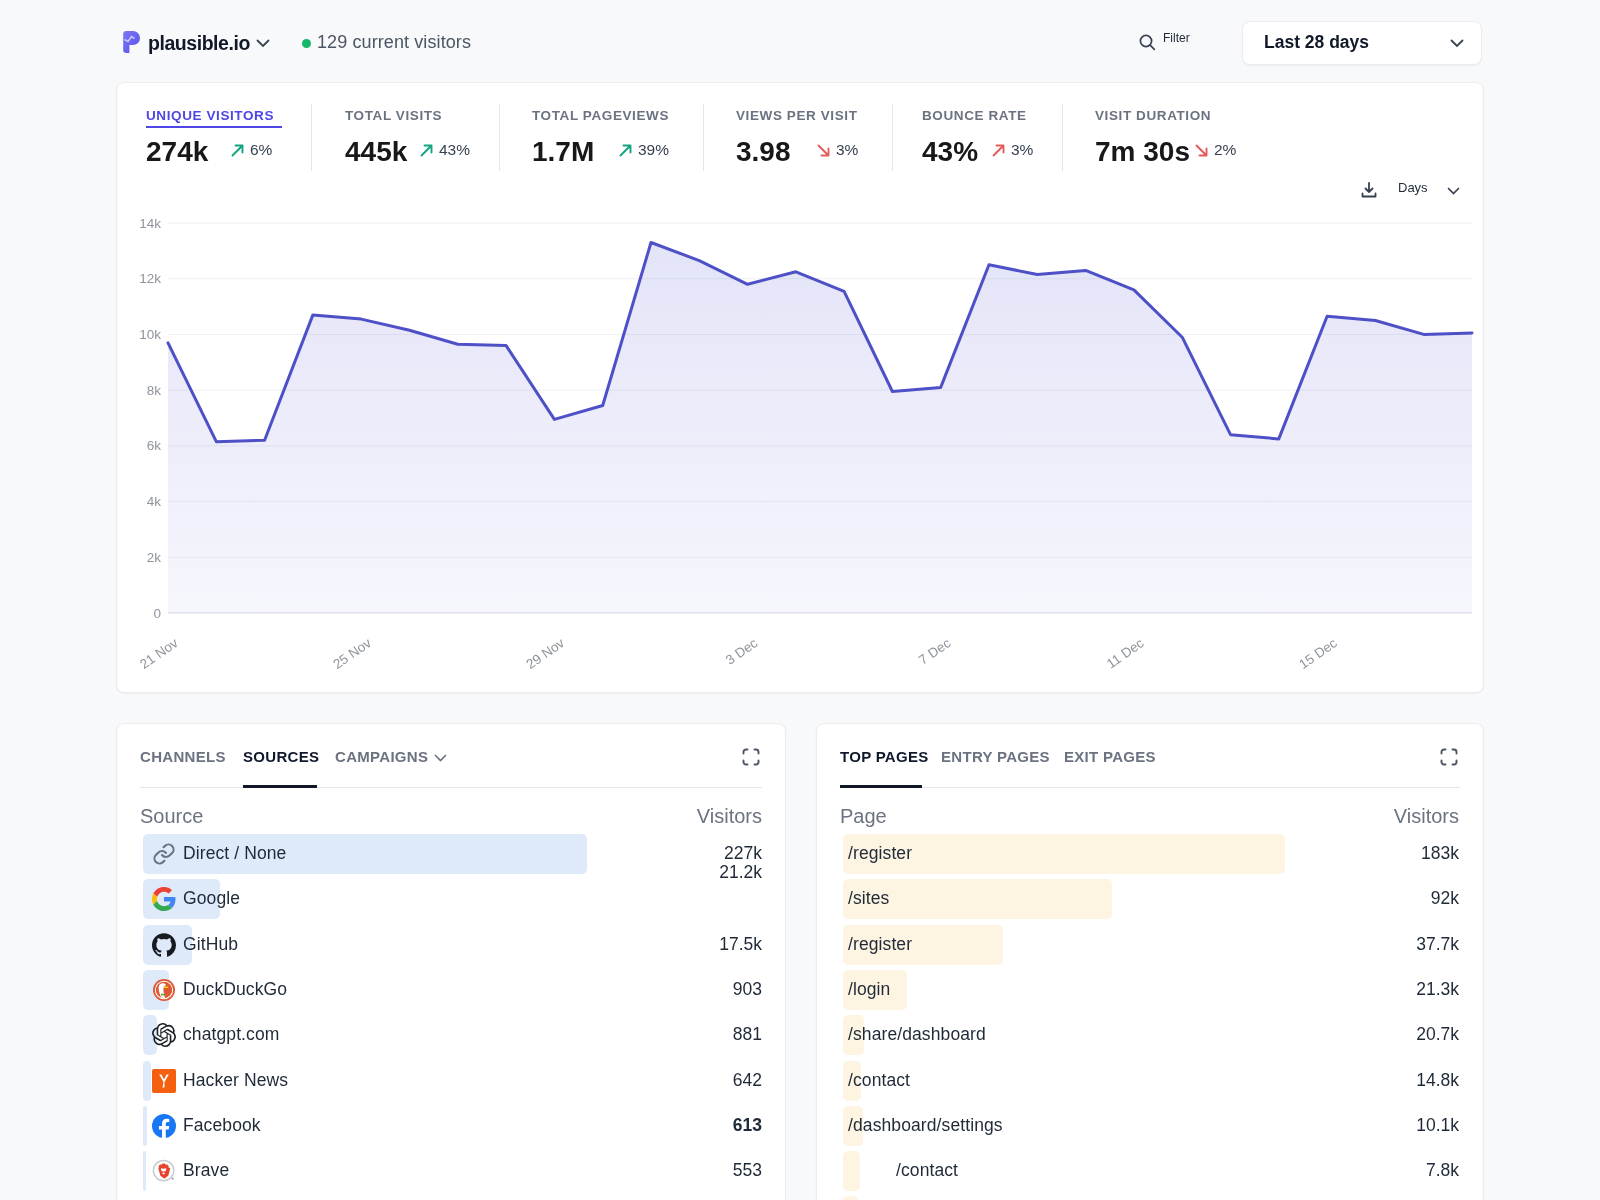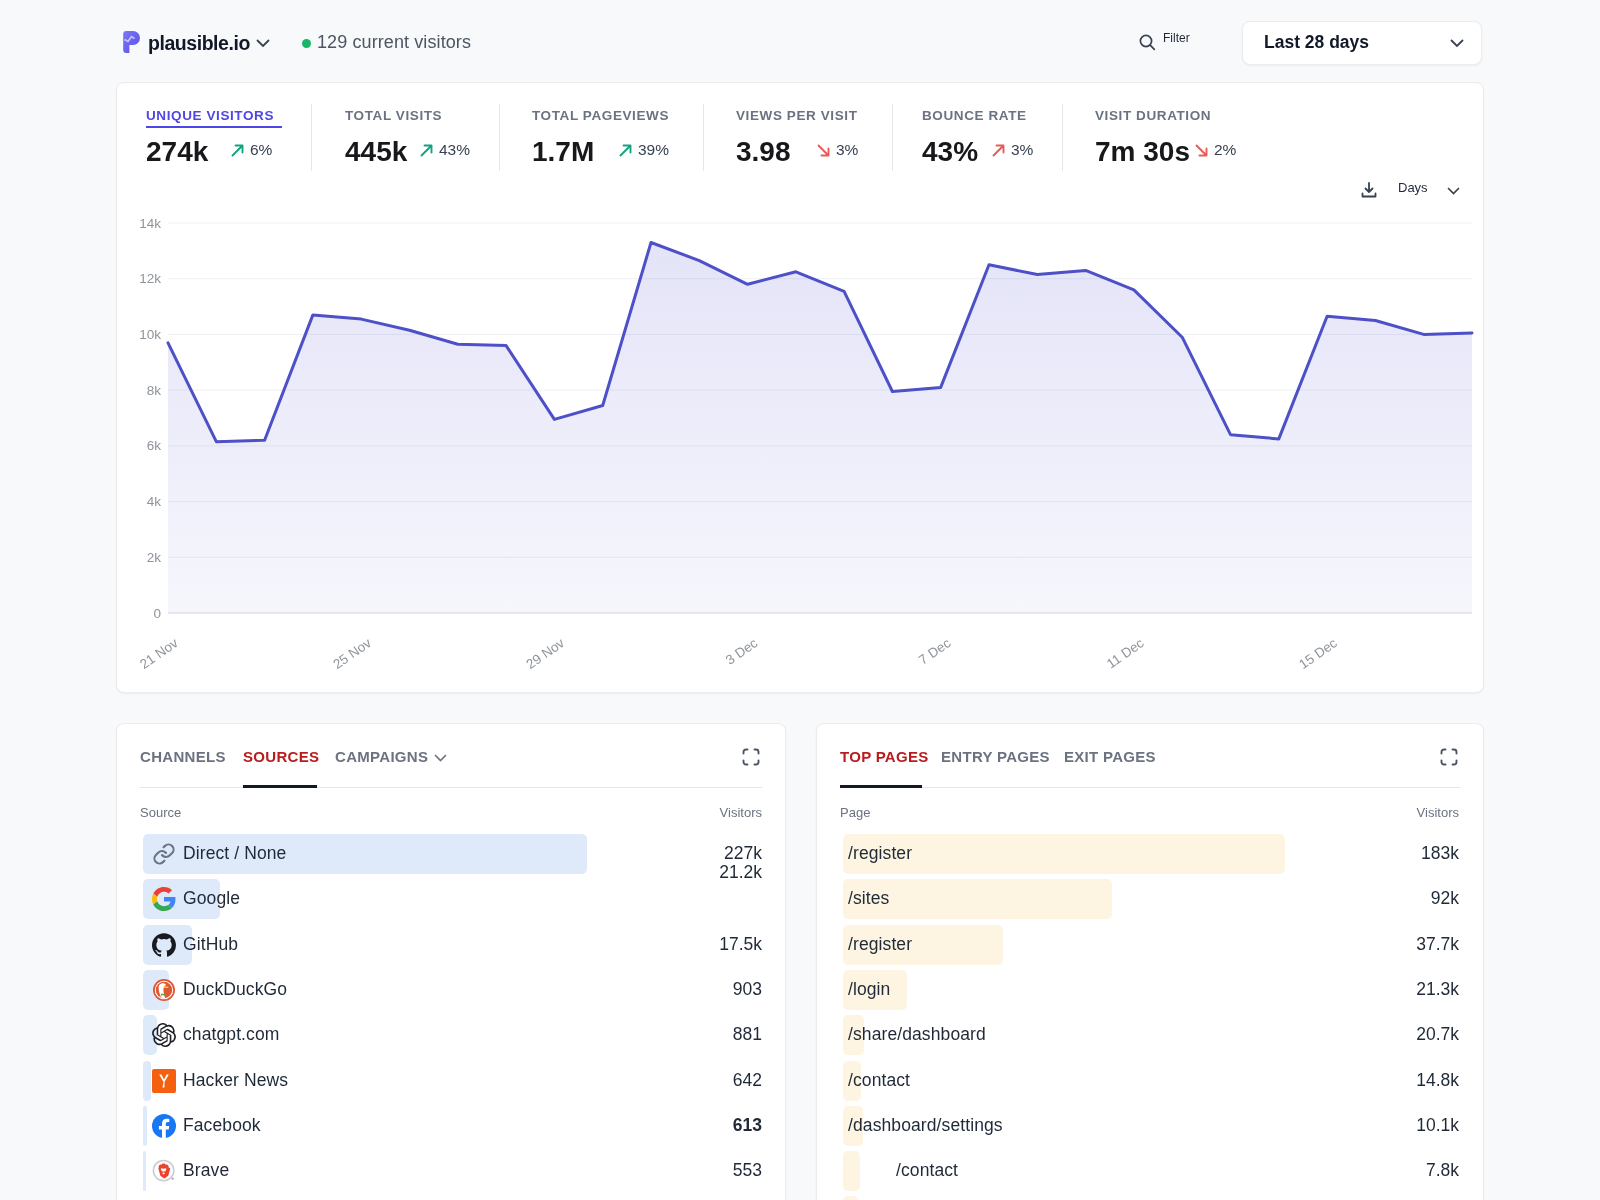--- a/index.html
+++ b/index.html
@@ -4,22 +4,22 @@
 <style>
   html,body{margin:0;padding:0;}
   body{width:1600px;height:1200px;background:#f8f9fa;font-family:"Liberation Sans",sans-serif;position:relative;overflow:hidden;-webkit-font-smoothing:antialiased;}
   .abs{position:absolute;}
   .card{position:absolute;background:#fff;border-radius:8px;box-shadow:0 1px 2px rgba(0,0,0,0.05);border:1px solid #ececef;box-sizing:border-box;}
   .statlabel{font-size:13.5px;font-weight:bold;color:#6b7280;letter-spacing:0.6px;white-space:nowrap;}
   .statval{font-size:28px;font-weight:bold;color:#18181b;white-space:nowrap;}
   .delta{font-size:15.5px;color:#374151;}
   .sep{position:absolute;width:1px;background:#e4e6ea;top:104px;height:67px;}
   .tab{font-size:15px;font-weight:bold;letter-spacing:0.3px;color:#6b7280;white-space:nowrap;}
-  .tab.active{color:#b91c1c;}
-  .colhead{font-size:13px;color:#6b7280;}
+  .tab.active{color:#0f172a;}
+  .colhead{font-size:20px;color:#6b7280;}
   .rowname{font-size:17.5px;color:#1f2937;white-space:nowrap;letter-spacing:0.1px;}
   .rowval{font-size:17.5px;color:#1f2937;text-align:right;}
   .bar{position:absolute;height:40px;border-radius:5px;}
   .bluebar{background:#deeafa;}
   .orangebar{background:#fdf4e2;}
   .rowicon{position:absolute;width:24px;height:24px;}
 </style>
 </head>
 <body>
 

